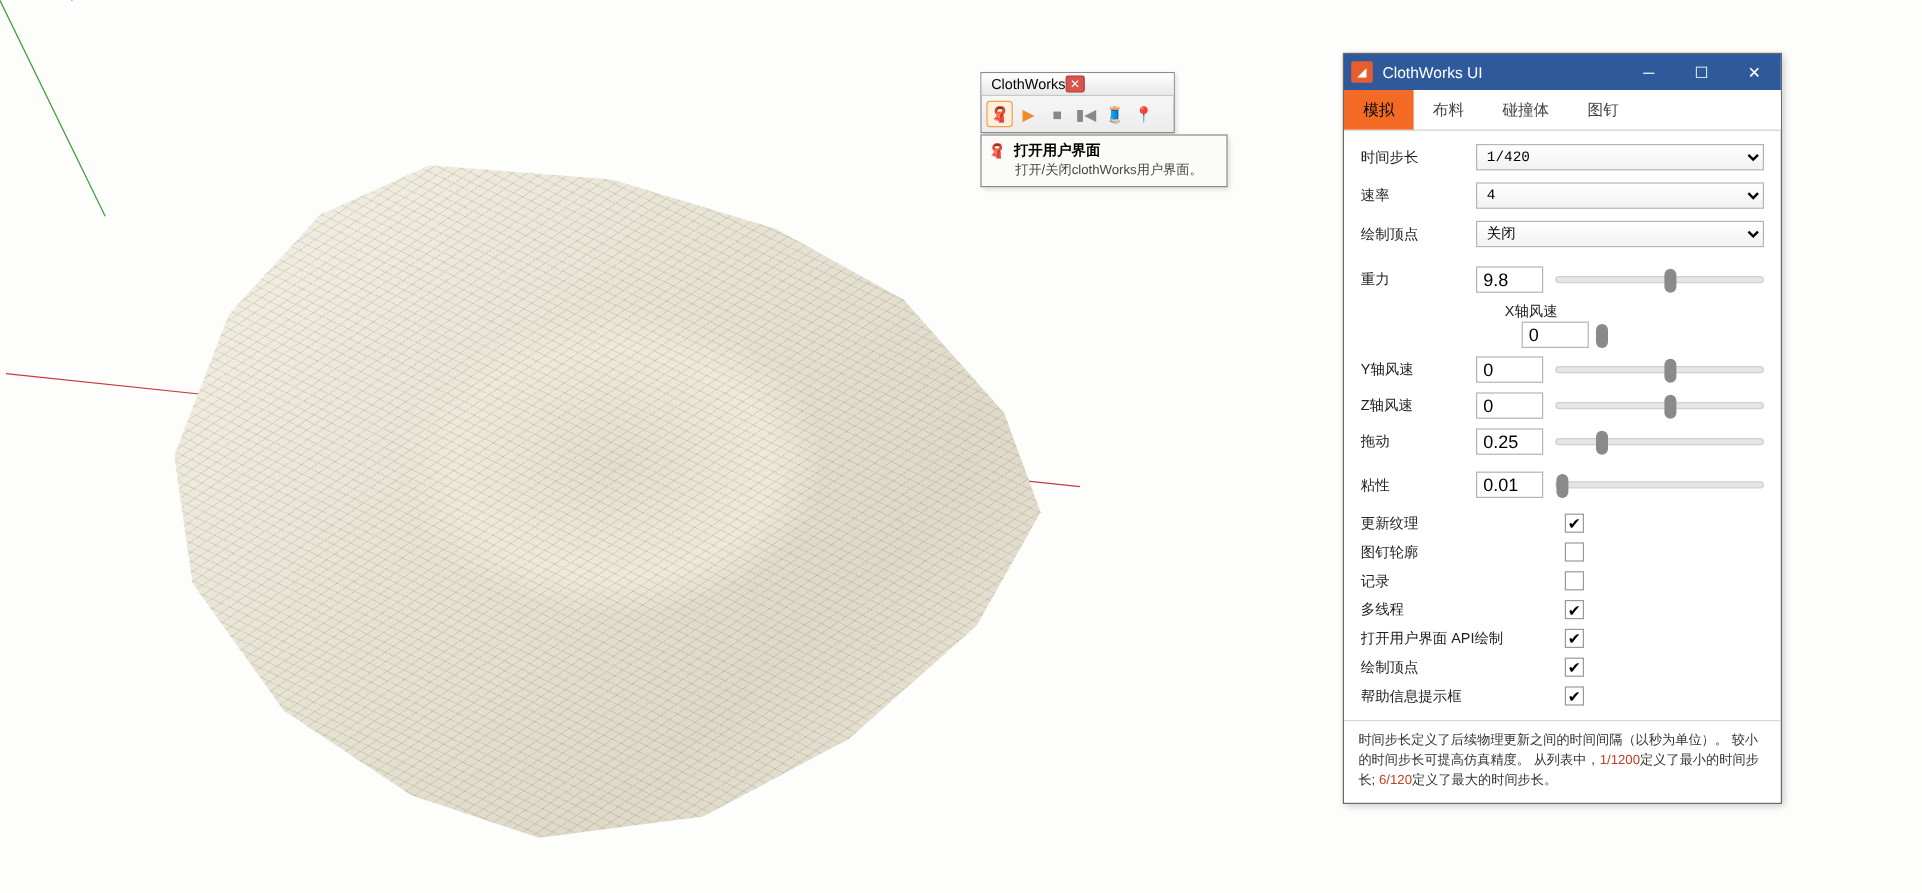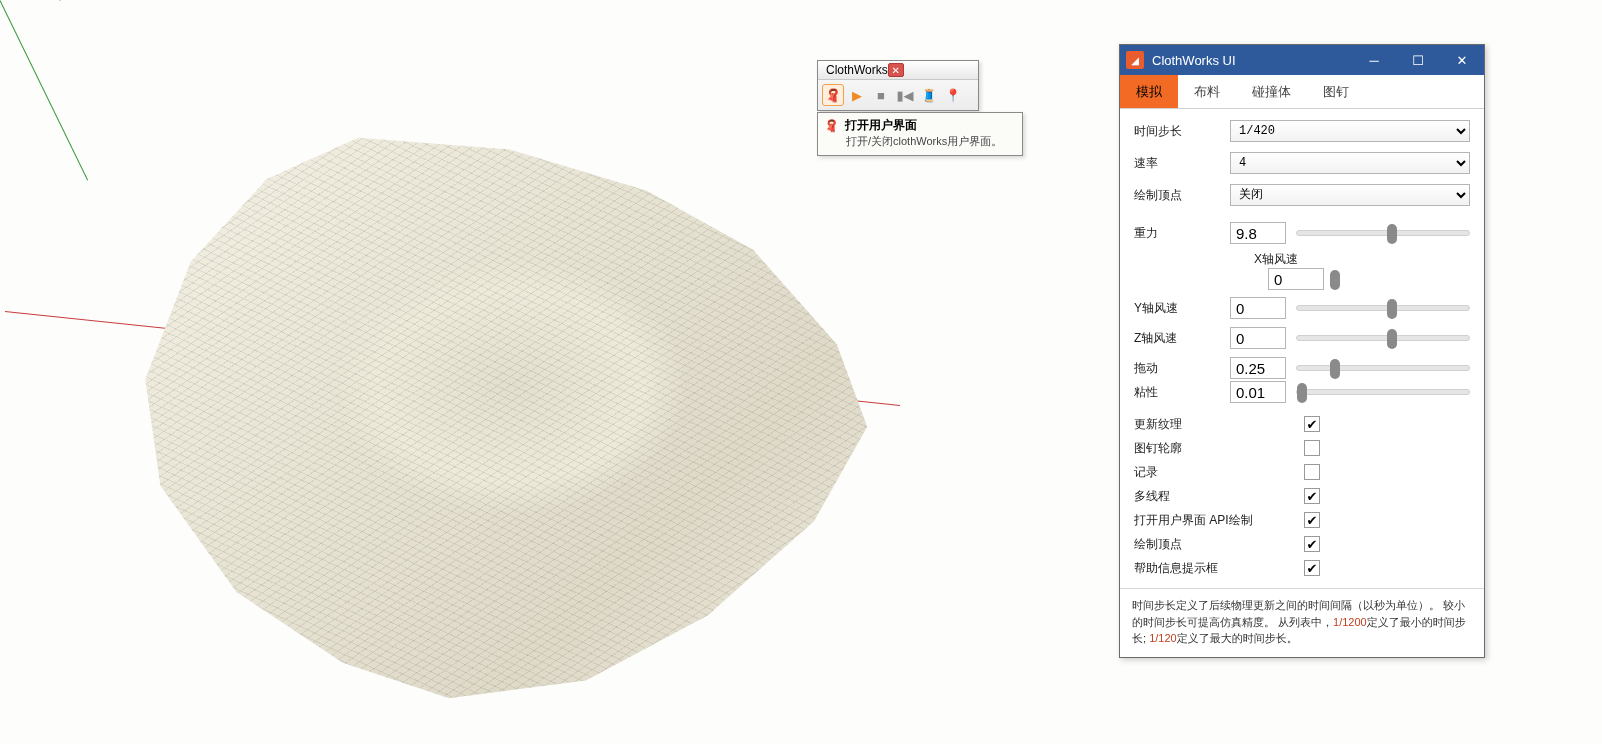--- a/index.html
+++ b/index.html
@@ -361,21 +361,21 @@
         </div>
         <div class="row" style="margin-top: 6px;">
           <span class="lbl">拖动</span>
           <div class="ctl">
             <input class="num" value="0.25" style="">
             <div class="slider">
               <div class="thumb" style="left:22%"></div>
             </div>
           </div>
         </div>
-        <div class="row" style="margin-top: 0;">
+        <div class="row" style="margin-top: 12px;">
           <span class="lbl">粘性</span>
           <div class="ctl">
             <input class="num" value="0.01" style="">
             <div class="slider">
               <div class="thumb" style="left:3%"></div>
             </div>
           </div>
         </div>
       </div>
 
@@ -405,15 +405,15 @@
           <span class="chk checked"></span>
         </div>
         <div class="row">
           <span class="lbl" style="width:170px">帮助信息提示框</span>
           <span class="chk checked"></span>
         </div>
       </div>
   </div>
 
   <div class="help-footer">
-    <span>时间步长定义了后续物理更新之间的时间间隔（以秒为单位）。 较小的时间步长可提高仿真精度。 从列表中，</span><span class="hl">1/1200</span><span>定义了最小的时间步长; </span><span class="hl">1/120</span><span>定义了最大的时间步长。</span>
+    <span>时间步长定义了后续物理更新之间的时间间隔（以秒为单位）。 较小的时间步长可提高仿真精度。 从列表中，</span><span class="hl">1/1200</span><span>定义了最小的时间步长; </span><span class="hl">6/120</span><span>定义了最大的时间步长。</span>
   </div>
 </div>
 
 </body></html>

